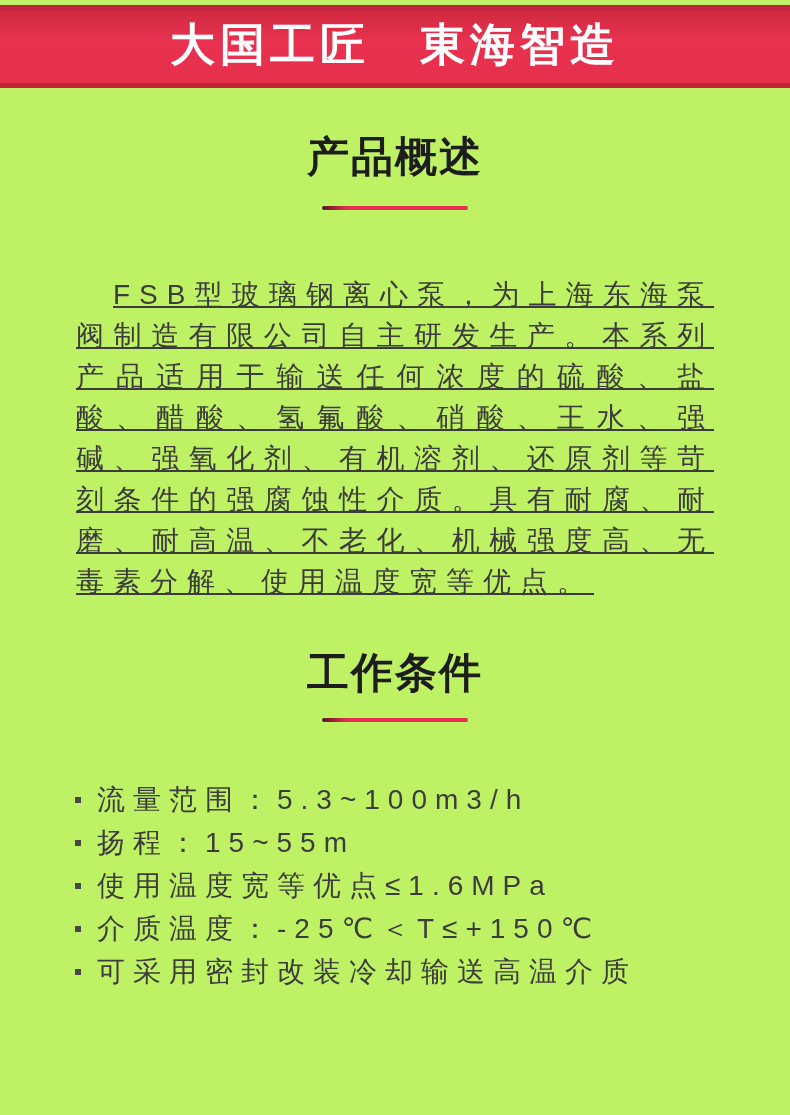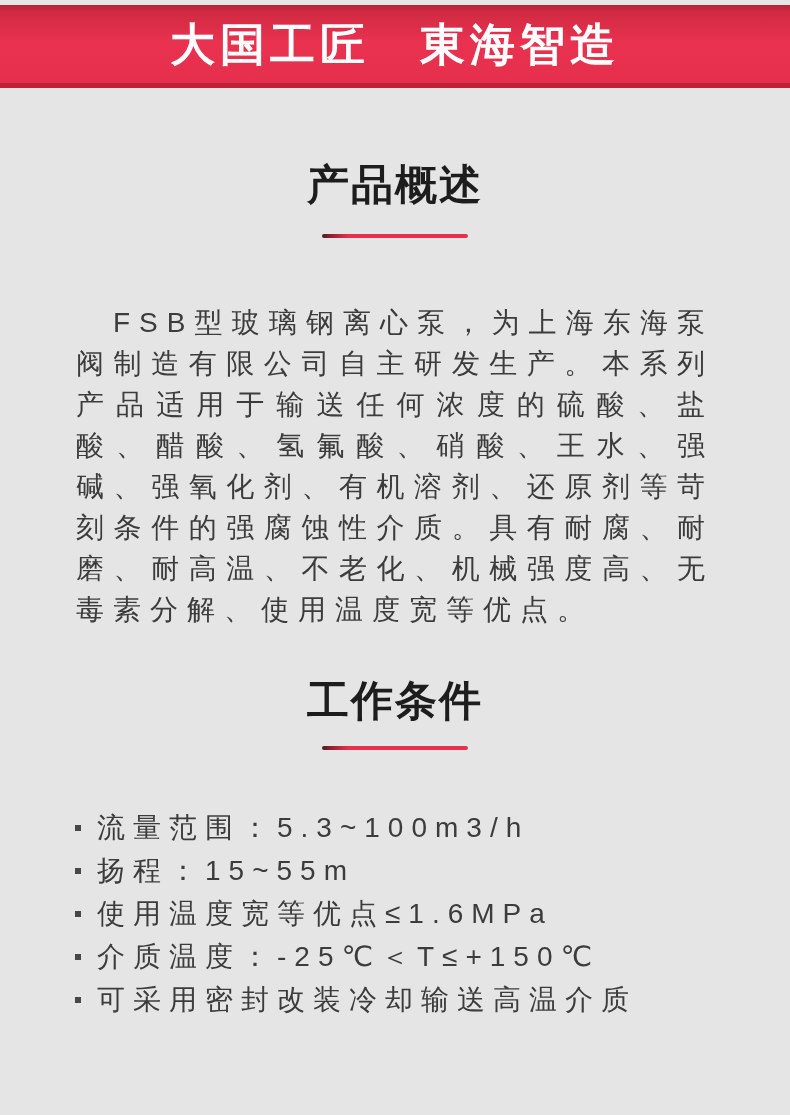--- a/index.html
+++ b/index.html
@@ -6,21 +6,21 @@
     margin: 0;
     padding: 0;
     background: #ffffff;
     font-family: "Liberation Sans", "DejaVu Sans", sans-serif;
   }
   .page {
     position: relative;
     width: 790px;
     height: 1115px;
     margin: 0 auto;
-    background: #e5e5e5;
+    background: #bef264;
     overflow: hidden;
   }
   
   .banner {
     margin-top: 5px;
     height: 78px;
     display: flex;
     align-items: center;
     justify-content: center;
     background: linear-gradient(180deg,
@@ -42,21 +42,21 @@
   
   .sec-title {
     margin: 0;
     text-align: center;
     font-size: 42px;
     line-height: 1;
     font-weight: bold;
     letter-spacing: 2px;
     color: var(--title-color, #1d1d1d);
   }
-  .sec-title.first { margin-top: 76px; }
+  .sec-title.first { margin-top: 48px; }
   .sec-title.second { margin-top: 50px; }
   .underline {
     width: 146px;
     height: 4px;
     border-radius: 2px;
     margin: 28px auto 0;
     background: linear-gradient(90deg,
       var(--underline-dark-tip, #44202a) 0%,
       #8e2133 6%,
       var(--accent-red, #e6304f) 18%,
@@ -67,20 +67,21 @@
   .para {
     width: 638px;
     margin: 64px auto 0;
     font-size: 28px;
     line-height: 41px;
     letter-spacing: 9px;
     color: var(--text-color, #3c3c3c);
     text-align: justify;
     text-justify: inter-character;
     text-indent: 37px;
+    text-decoration: underline;
   }
   
   .spec-list {
     margin: 56px 0 0 75px;
     padding: 0;
     list-style: none;
   }
   .spec-list li {
     font-size: 28px;
     line-height: 43px;

